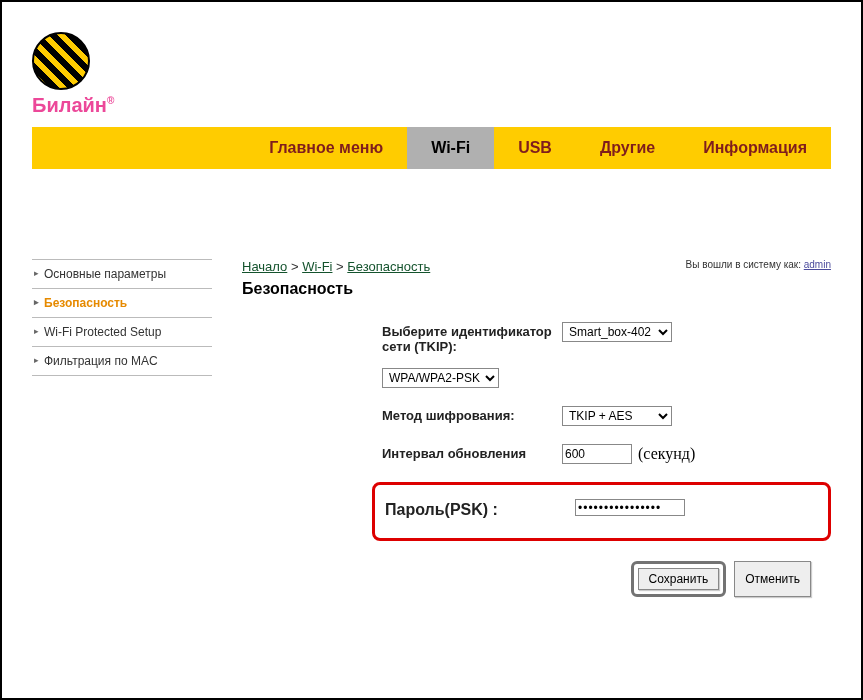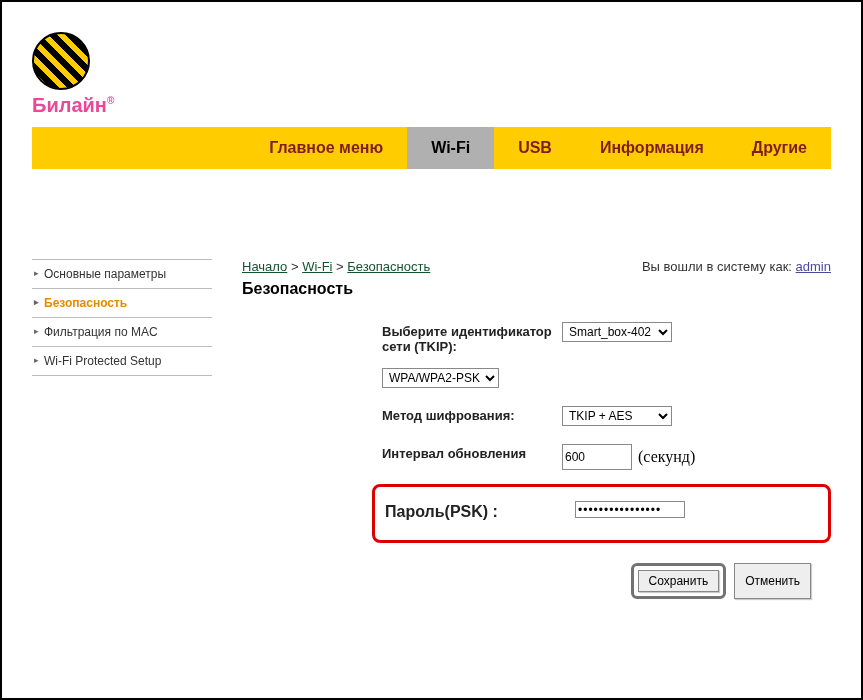--- a/index.html
+++ b/index.html
@@ -50,34 +50,34 @@
     .sidebar-item:first-child { border-top: 1px solid #bbb; }
     .sidebar-item::before {
       content: "▸"; font-size: 9px;
       position: absolute; left: 2px; top: 8px; color: #666;
     }
     .sidebar-item.active { color: #e68a00; font-weight: bold; }
     .main-col { flex: 1; padding-left: 30px; }
     .breadcrumb { font-size: 13px; margin-bottom: 6px; }
     .breadcrumb a { color: #14532d; text-decoration: underline; cursor: pointer; }
     .breadcrumb span.sep { color: #333; }
-    .login-info { float: right; font-size: 13px; color: #333; }
+    .login-info { float: right; font-size: 10px; color: #333; }
     .login-info a { color: #4a4a9c; text-decoration: underline; cursor: pointer; }
     .page-title { font-size: 16px; font-weight: bold; margin-bottom: 24px; }
     .form-table { margin-left: 140px; font-size: 13px; }
     .form-row { display: flex; align-items: flex-start; margin-bottom: 14px; min-height: 24px; }
     .form-label { width: 180px; font-weight: bold; color: #222; padding-top: 2px; }
     .form-value { display: flex; align-items: center; gap: 6px; }
     .form-value select, .form-value input[type="text"], .form-value input[type="password"] {
       font-family: Arial; font-size: 12px;
       border: 1px solid #888; background: #fff;
       padding: 1px 2px;
     }
     .form-value select { min-width: 110px; height: 20px; }
-    .form-value input[type="text"] { width: 70px; height: 26px; }
+    .form-value input[type="text"] { width: 70px; height: 20px; }
     .form-value input[type="password"] { width: 110px; height: 17px; letter-spacing: 1px; }
     .unit { font-size: 16px; font-family: Liberation Serif, serif; }
     .highlight-red {
       border: 3px solid #d00;
       border-radius: 8px;
       padding: 14px 10px;
       margin-left: 130px;
       margin-bottom: 20px;
     }
     .highlight-red .form-row { margin-bottom: 1px; }
@@ -96,30 +96,30 @@
 <div class="page-wrapper">
   <div class="logo-area">
     <div class="logo-circle"></div>
     <div class="logo-text"><span>Билайн</span><sup>®</sup></div>
   </div>
 
   <div class="main-nav">
     <div class="tab">Главное меню</div>
     <div class="tab active">Wi-Fi</div>
     <div class="tab">USB</div>
+    <div class="tab">Другие</div>
     <div class="tab">Информация</div>
-    <div class="tab">Другие</div>
   </div>
 
   <div class="content-area">
     <div class="sidebar">
       <div class="sidebar-item">Основные параметры</div>
       <div class="sidebar-item active">Безопасность</div>
+      <div class="sidebar-item">Wi-Fi Protected Setup</div>
       <div class="sidebar-item">Фильтрация по MAC</div>
-      <div class="sidebar-item">Wi-Fi Protected Setup</div>
     </div>
 
     <div class="main-col">
       <div>
         <span class="login-info">
           <span>Вы вошли в систему как:</span>
           <a>admin</a>
         </span>
         <div class="breadcrumb">
           <a>Начало</a>

